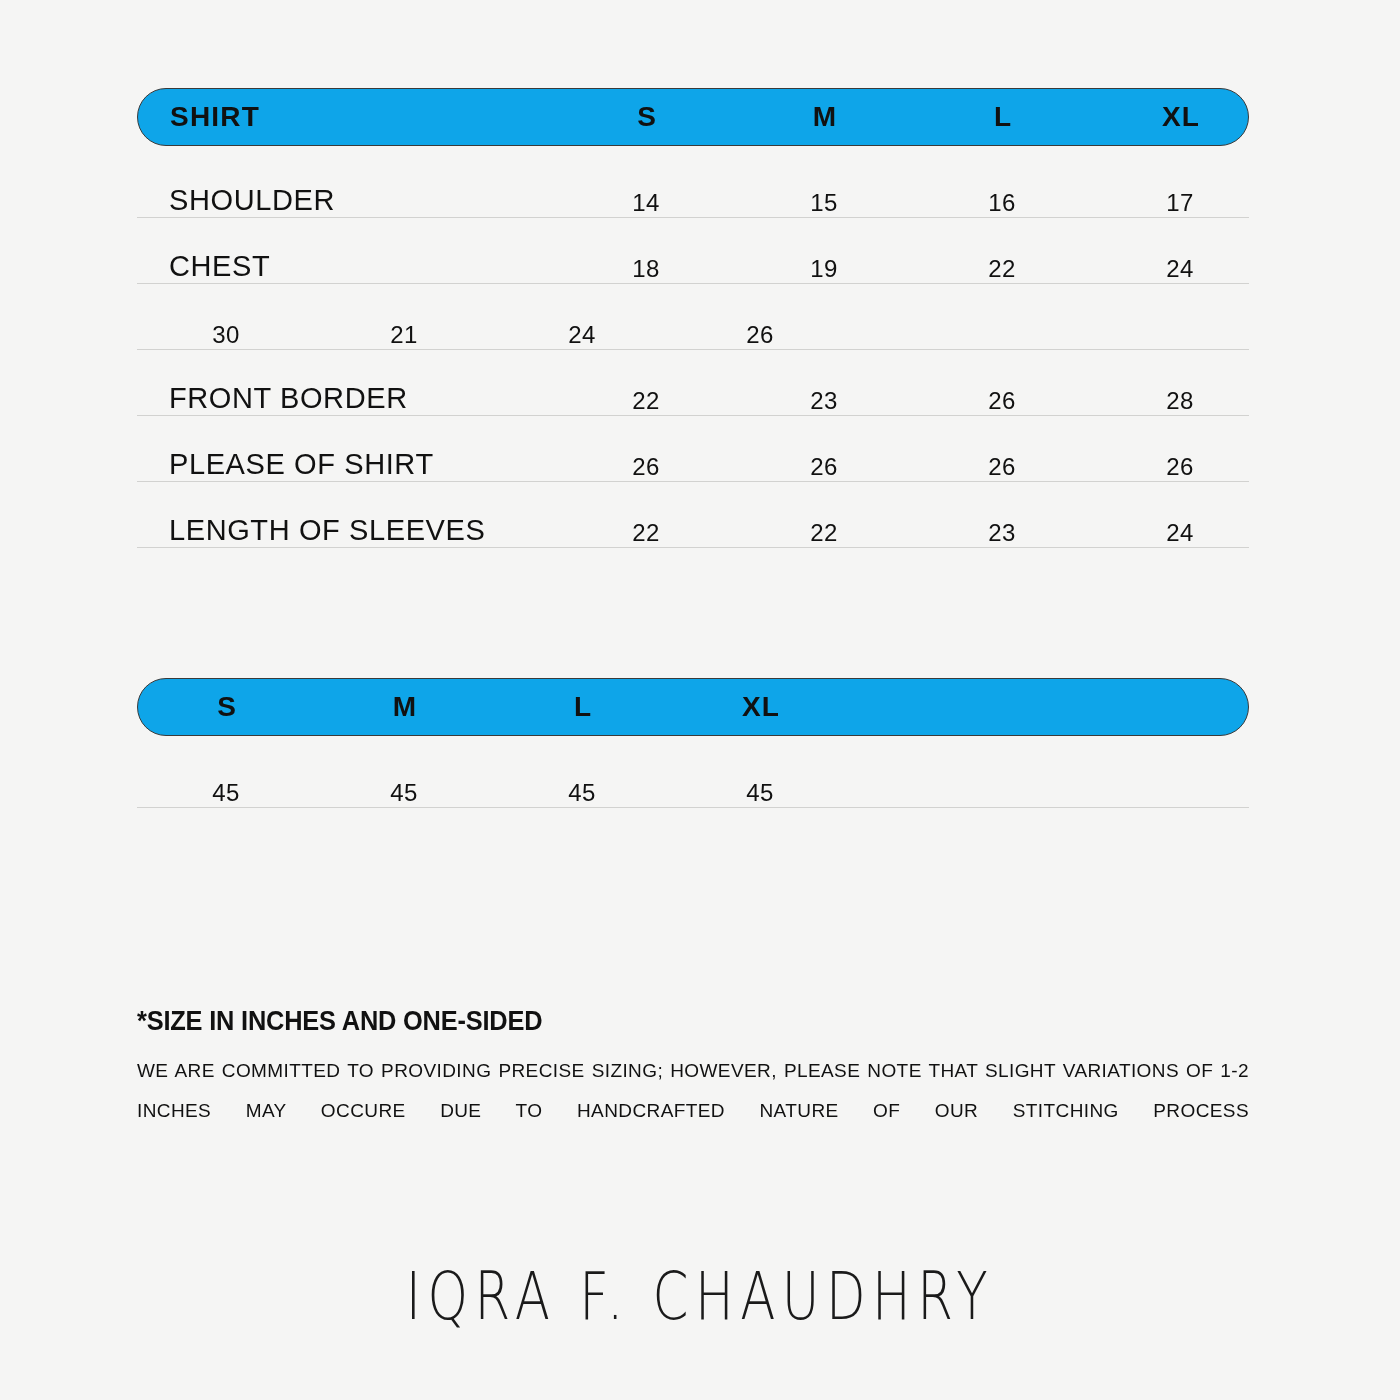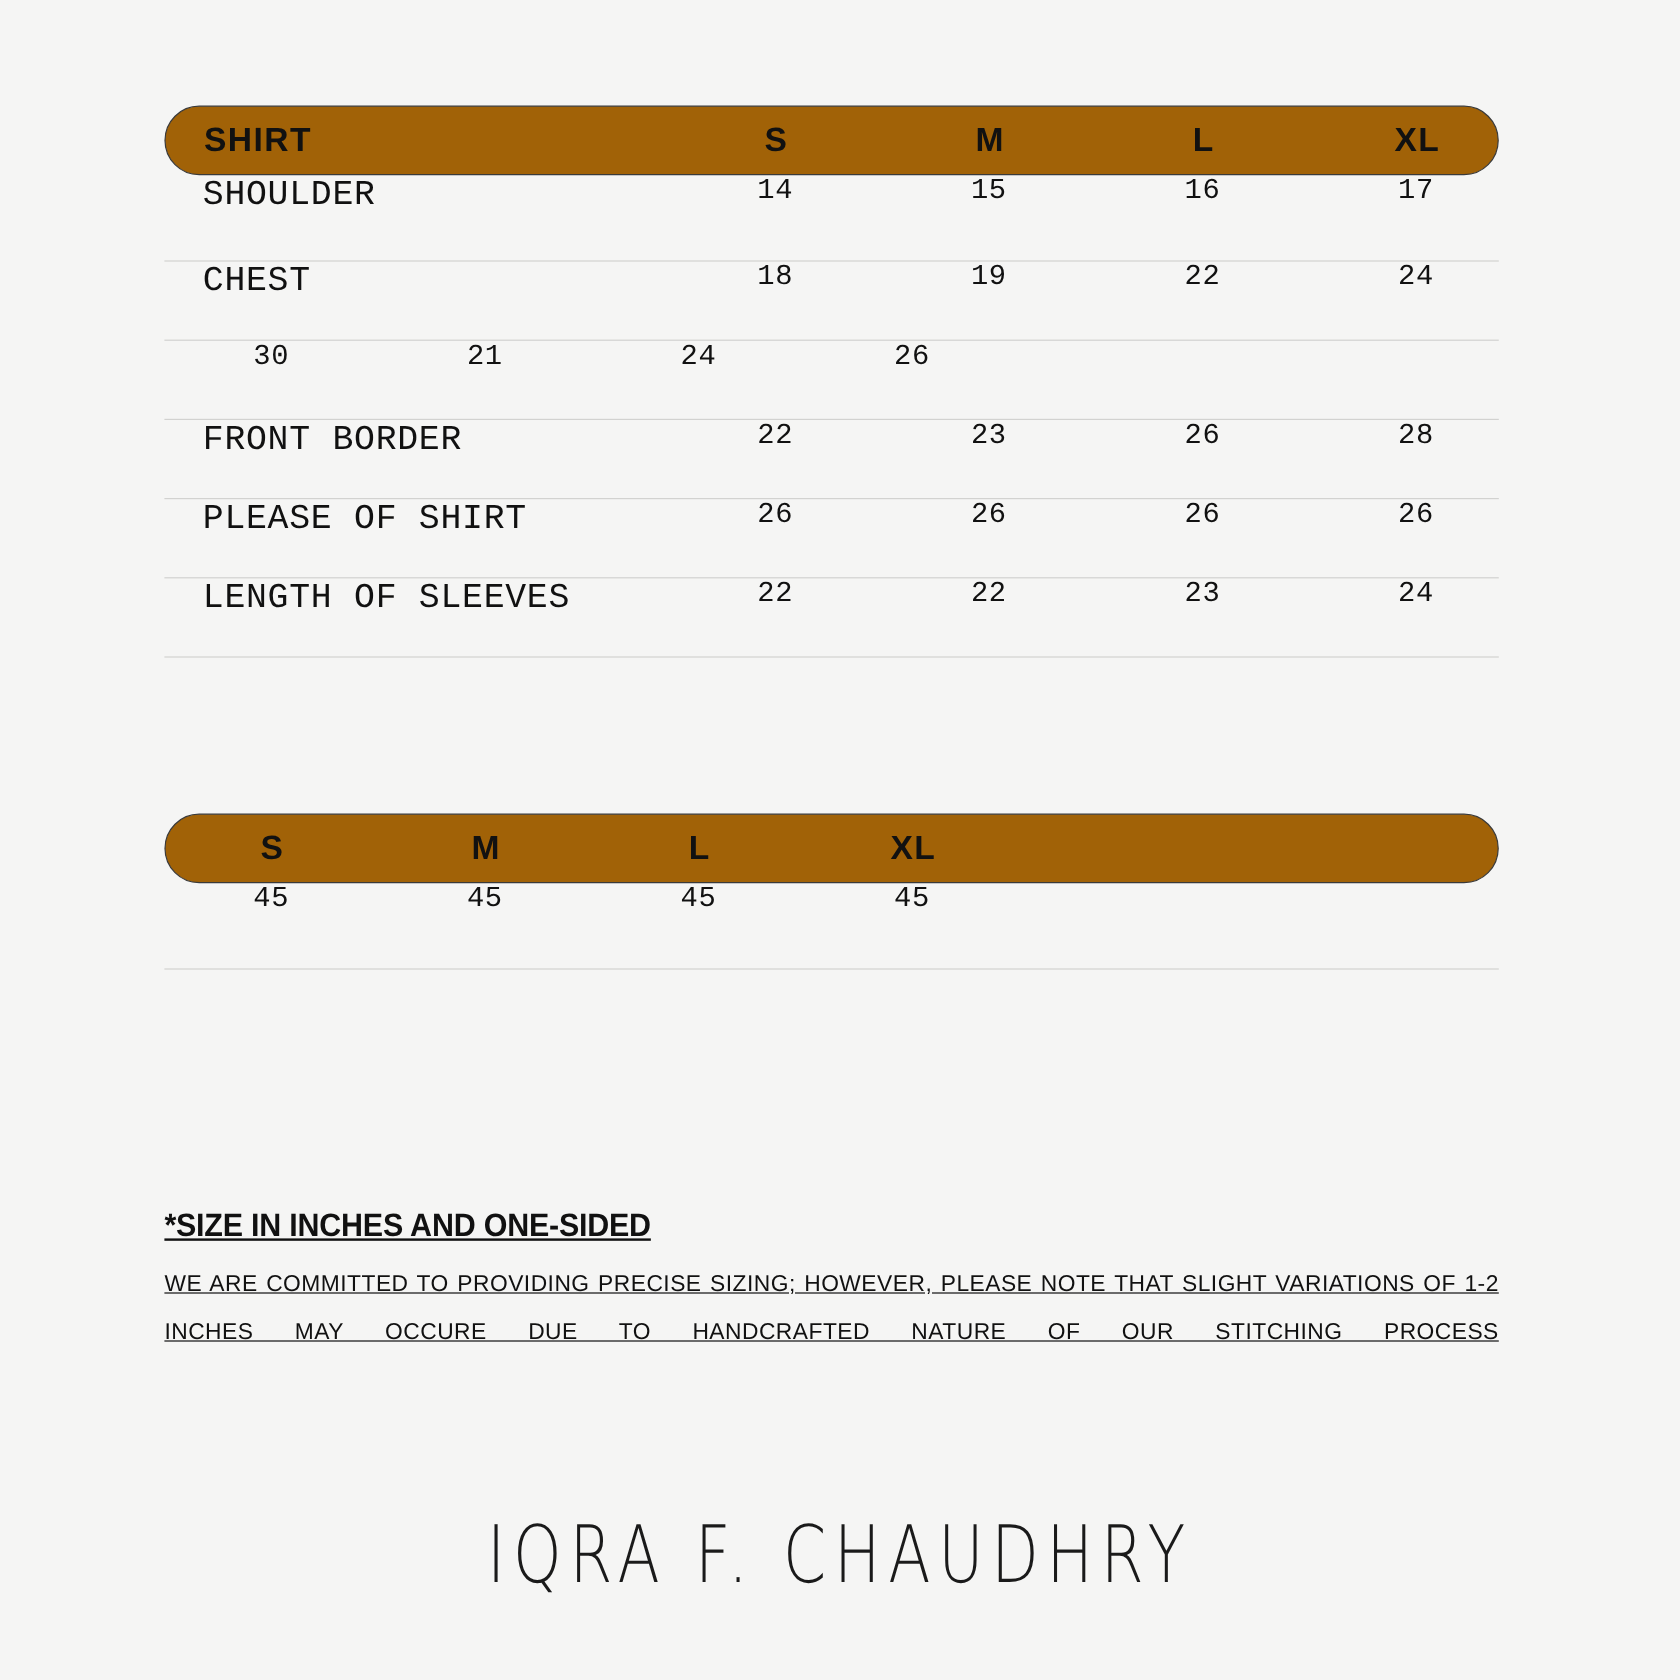--- a/index.html
+++ b/index.html
@@ -24,37 +24,36 @@
   
   .size-table {
     position: absolute;
     left: 137px;
     width: 1112px;
   }
 
   .size-table .header-pill {
     box-sizing: border-box;
     height: 58px;
-    background: #a16207;
+    background: #0ea5e9;
     border: 1.4px solid #3a3a3a;
     border-radius: 29px;
     display: flex;
     align-items: center;
     position: relative;
     z-index: 2;
   }
 
   .size-table .row {
     box-sizing: border-box;
     height: 66px;
     display: flex;
-    align-items: flex-start;
+    align-items: flex-end;
     border-bottom: 1.6px solid #d2d2d0;
     position: relative;
-    font-family: Liberation Mono, monospace;
   }
   .size-table .row.first-row {
     height: 72px;
   }
 
   .cell-label {
     flex: 0 0 420px;
     padding-left: 32px;
     box-sizing: border-box;
     font-size: 29px;
@@ -82,21 +81,20 @@
   
   #shirt-table { top: 88px; }
   #pants-table { top: 678px; }
 
   
   .notes {
     position: absolute;
     left: 137px;
     top: 1006px;
     width: 1112px;
-    text-decoration: underline;
   }
   .note-heading {
     font-size: 27px;
     font-weight: bold;
     letter-spacing: -0.2px;
     margin: 0 0 14px 0;
     transform: scaleX(0.94);
     transform-origin: left center;
     white-space: nowrap;
   }

